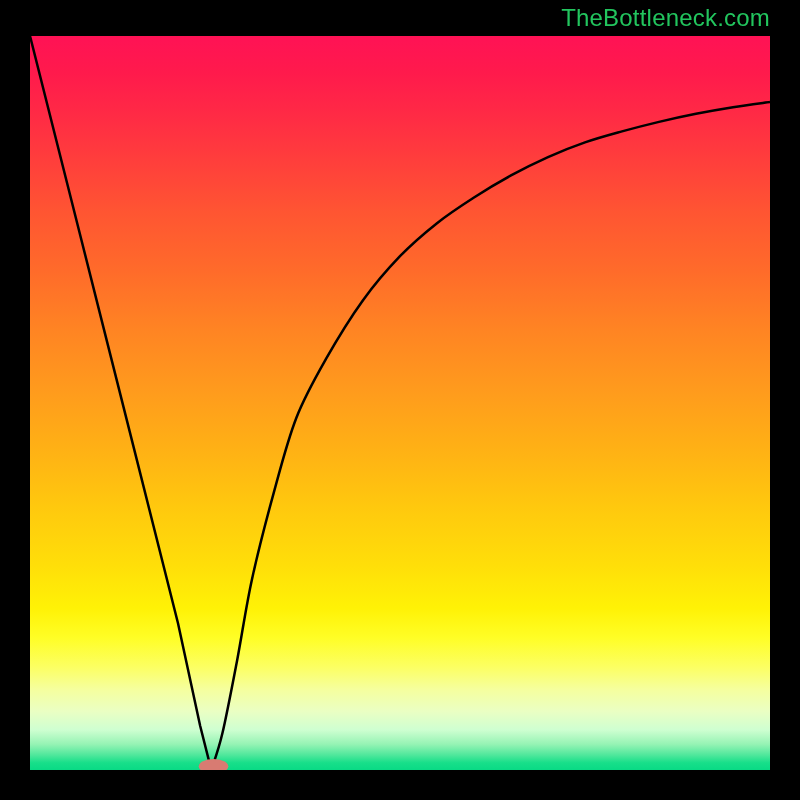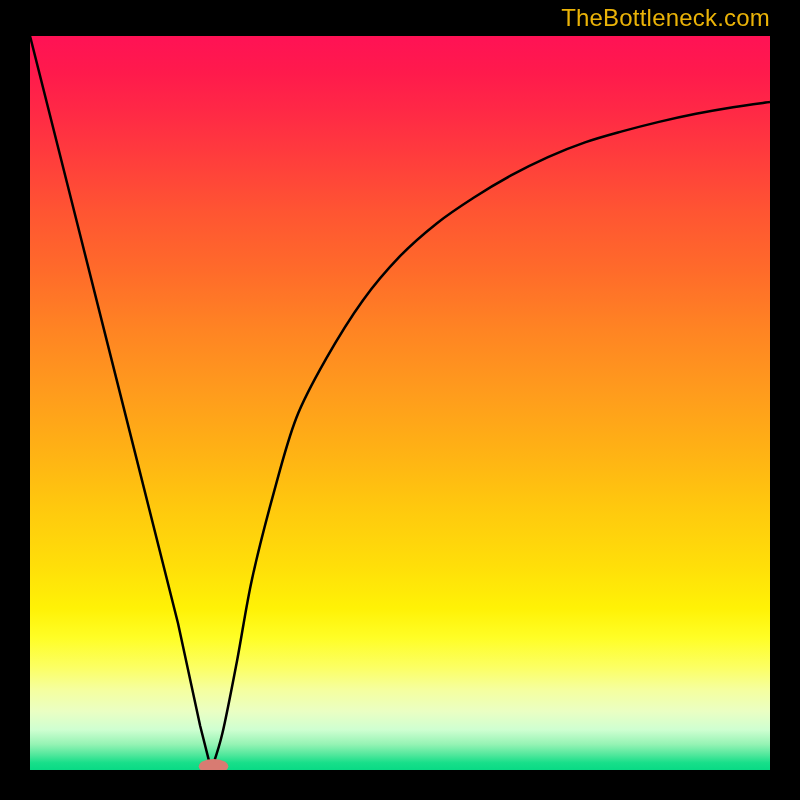--- a/index.html
+++ b/index.html
@@ -8,21 +8,21 @@
     height: 800px;
     background: #000;
     position: relative;
     overflow: hidden;
     font-family: Arial, Helvetica, sans-serif;
   }
   .attribution {
     position: absolute;
     top: 4px;
     right: 30px;
-    color: #eab308;
+    color: #22c55e;
     font-size: 24px;
     font-weight: 500;
     letter-spacing: 0.2px;
   }
   .plot-area {
     position: absolute;
     left: 30px;
     top: 36px;
     width: 740px;
     height: 734px;

